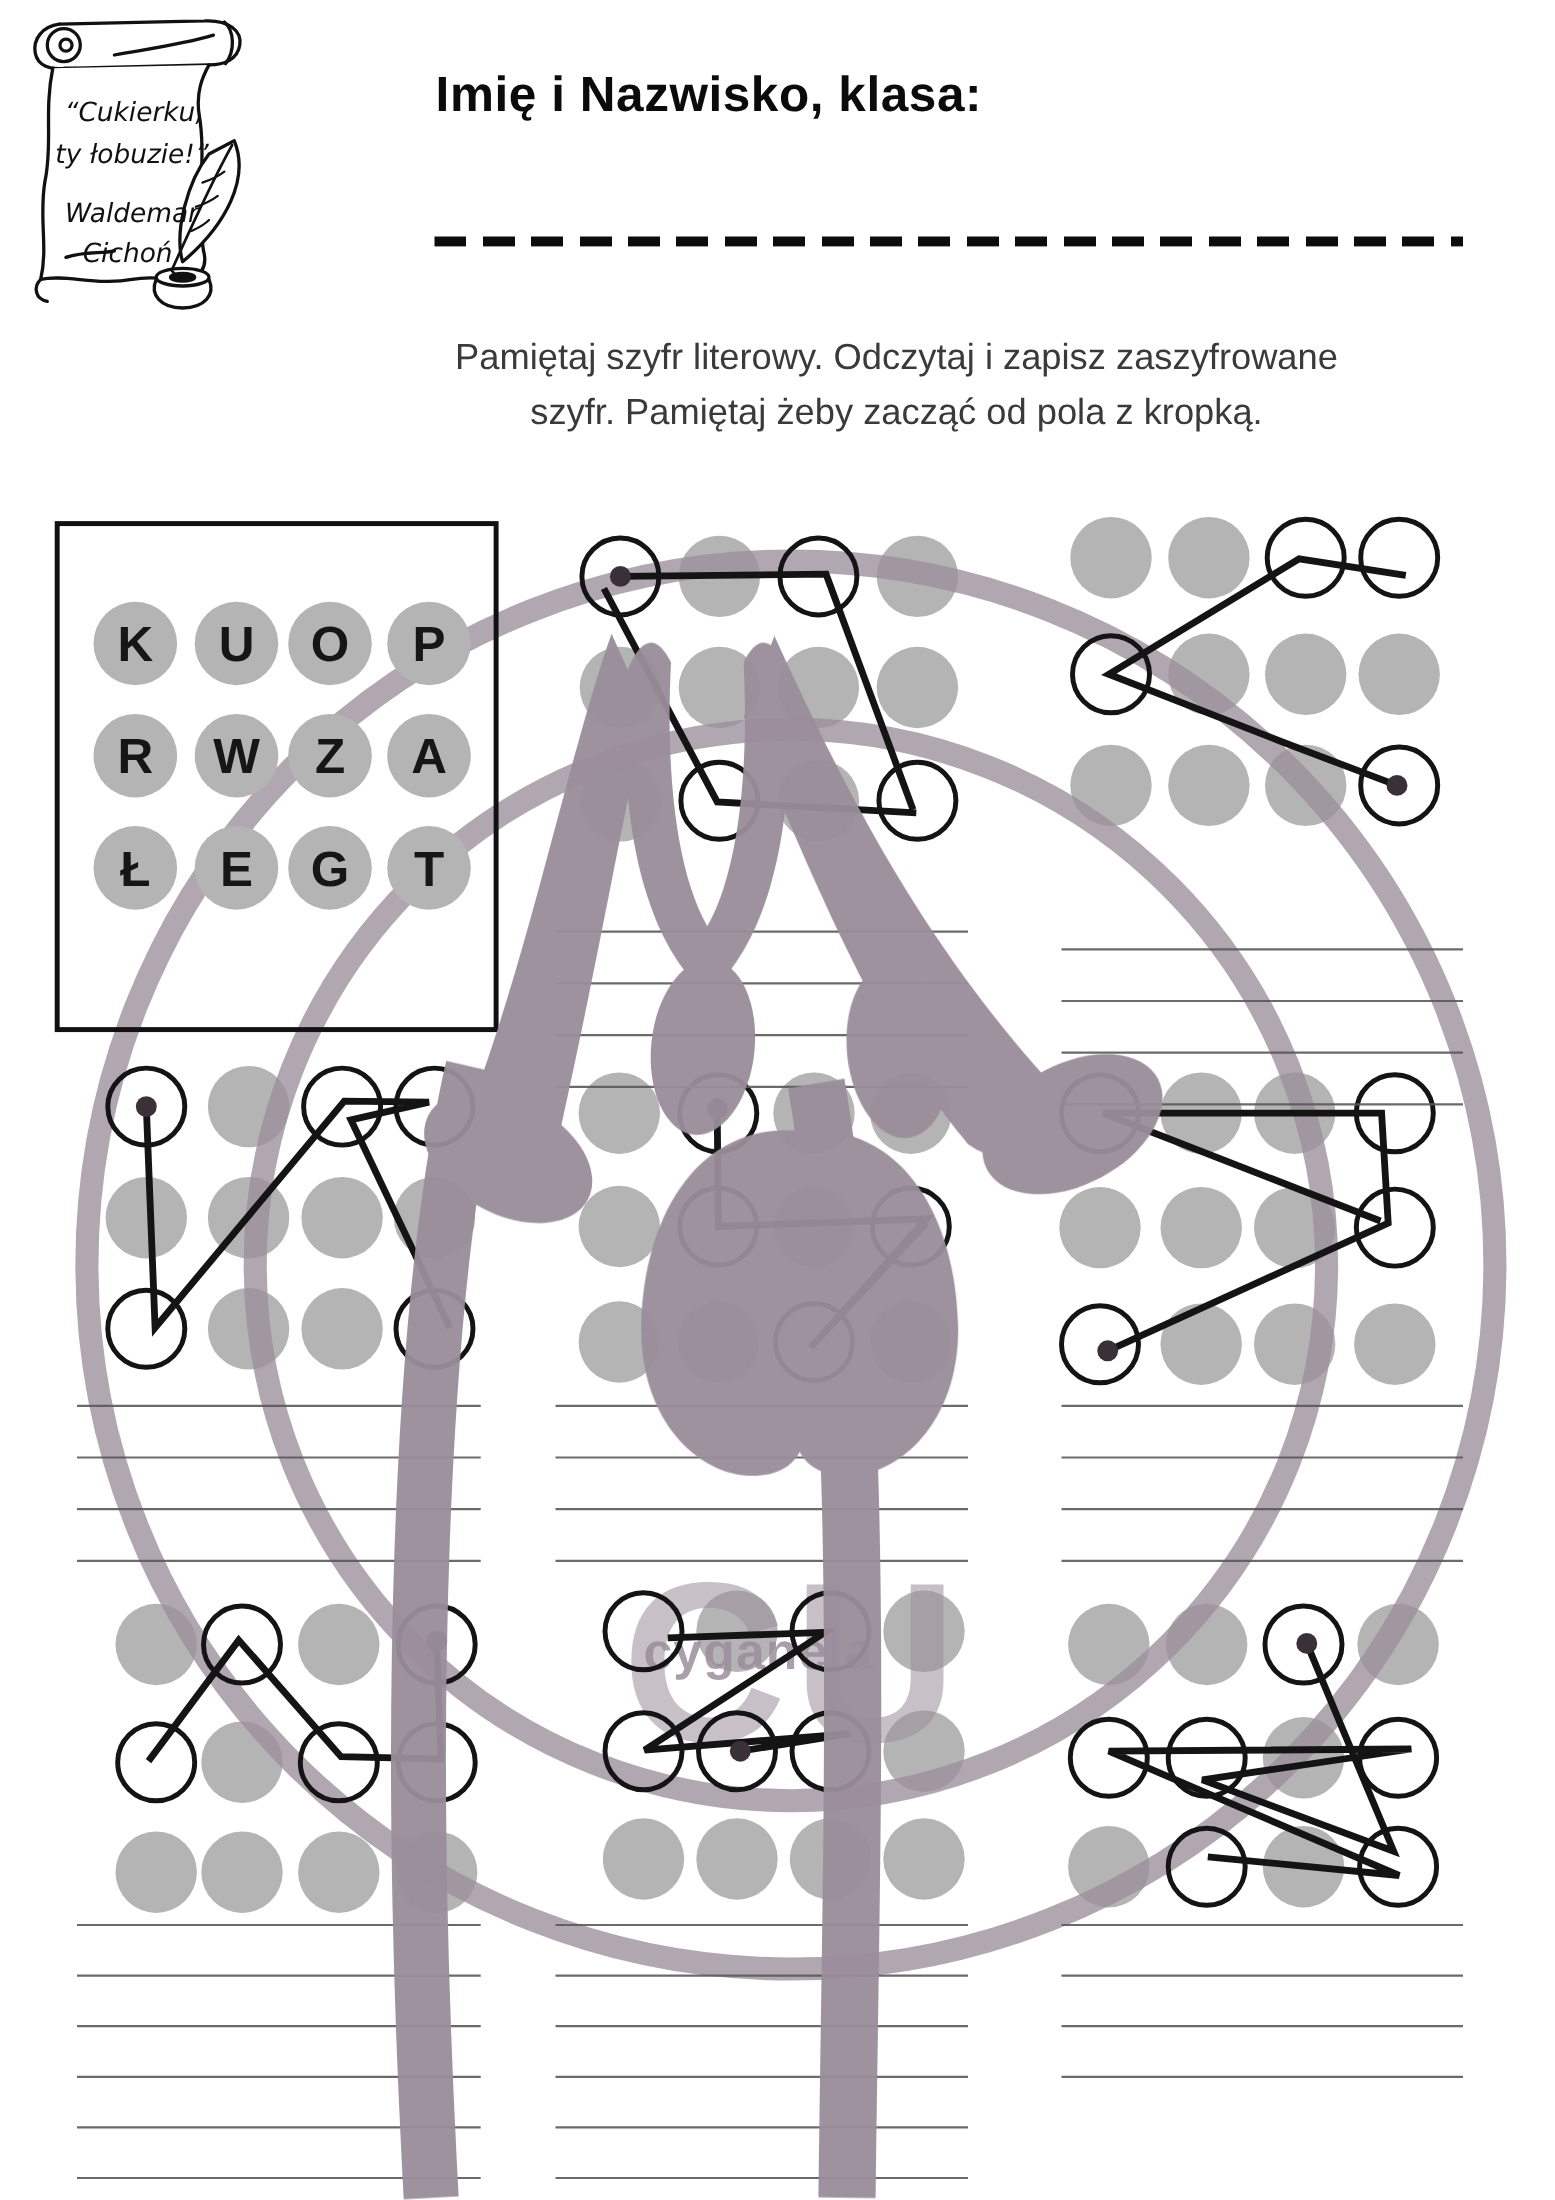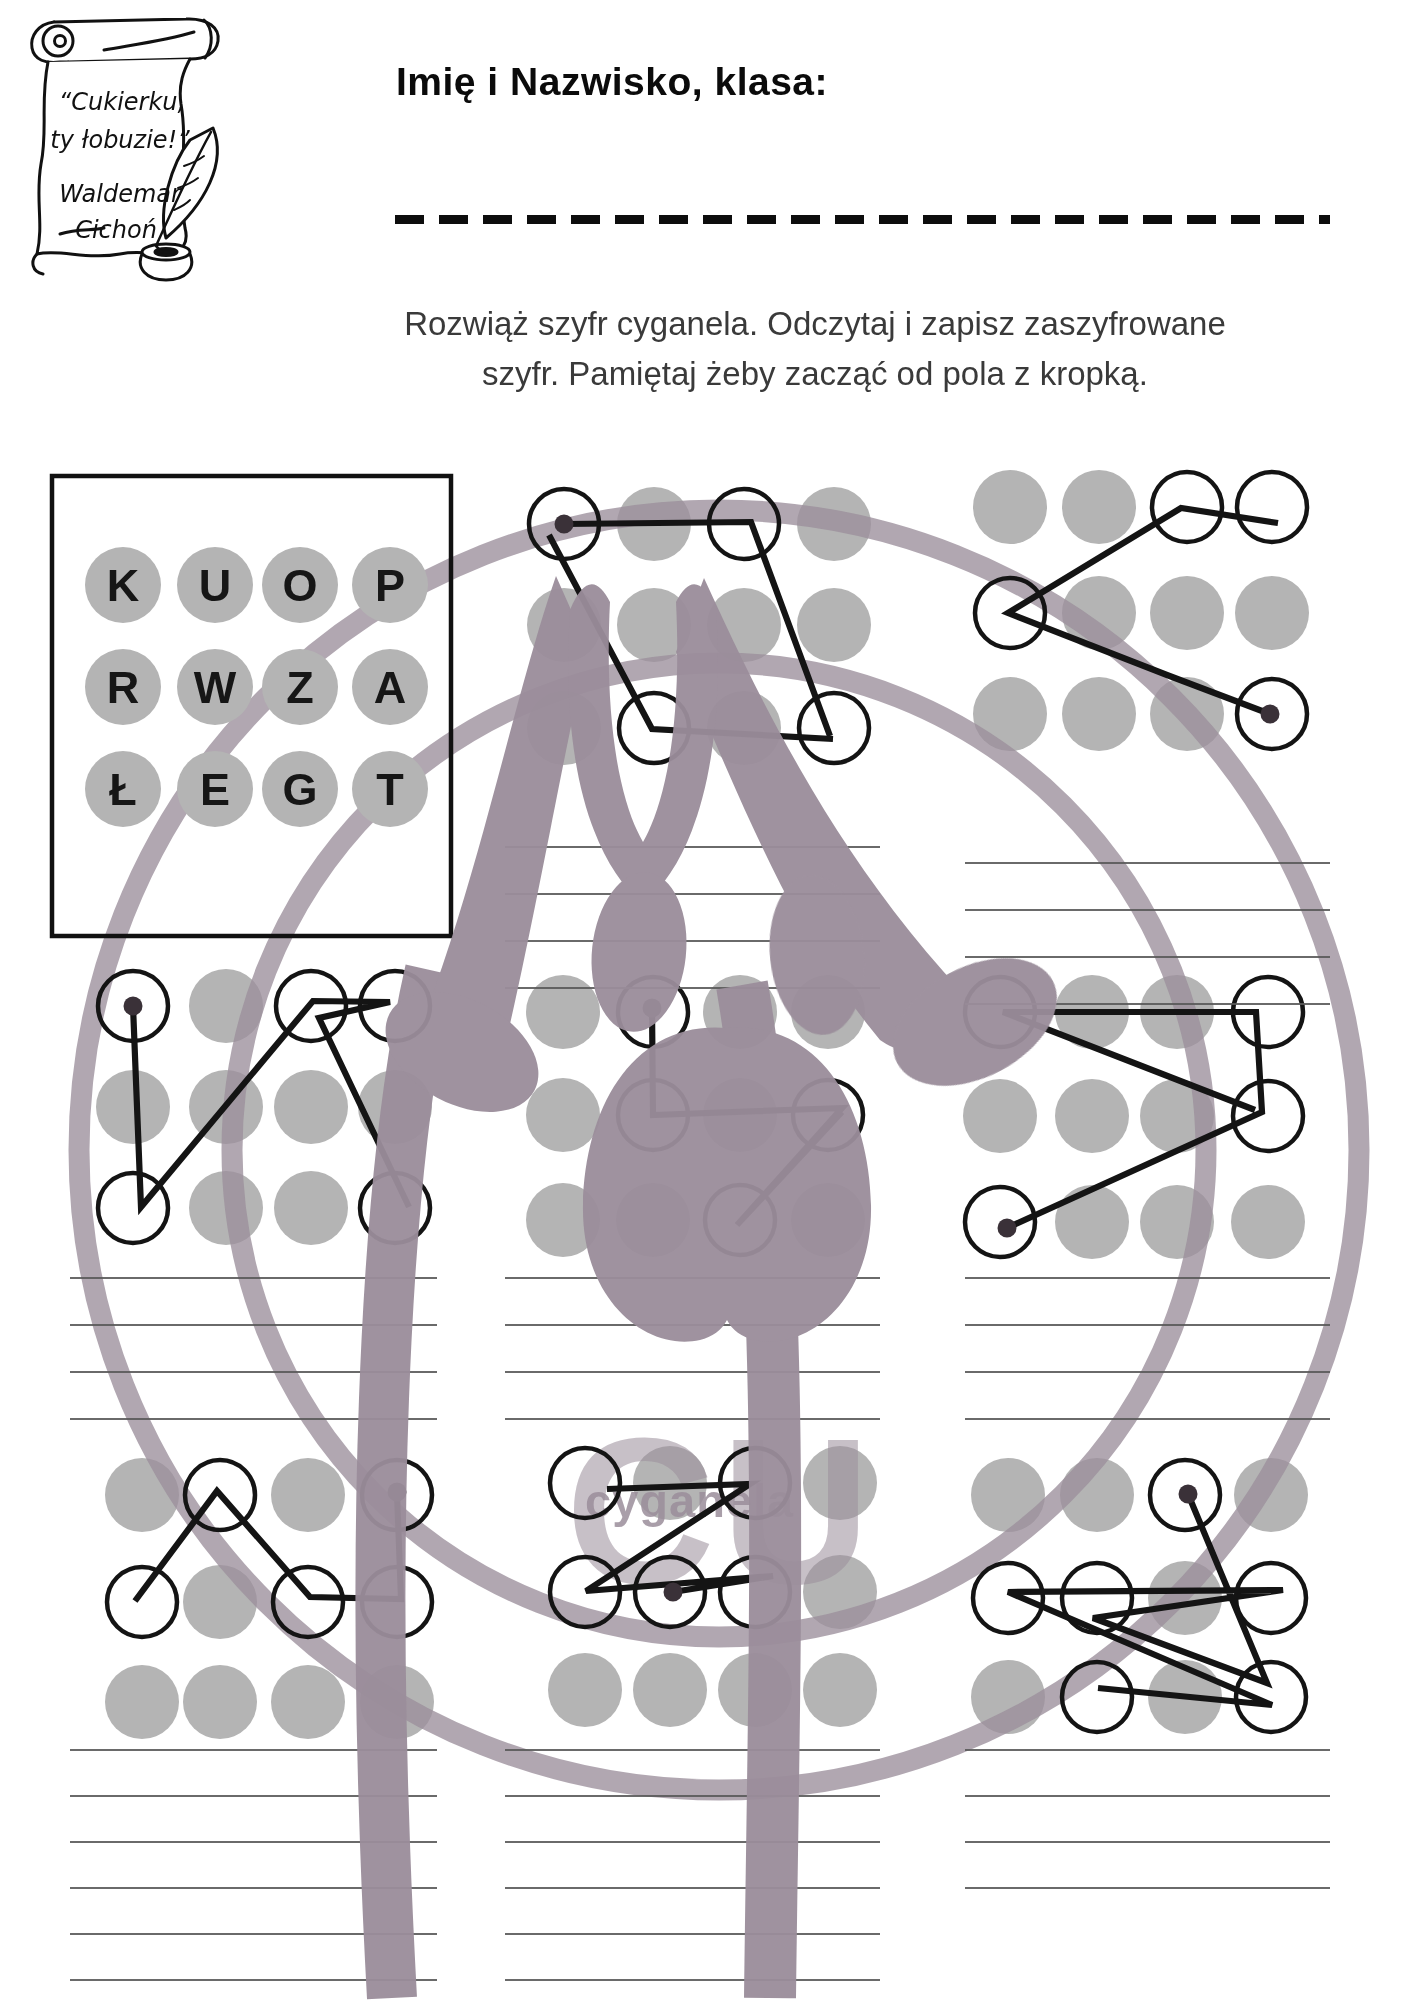--- a/index.html
+++ b/index.html
@@ -1,19 +1,19 @@
 <!DOCTYPE html>
 <html><head>
 <meta charset="utf-8">
 <style>
   html,body{margin:0;padding:0;background:#e8e8e8;}
   .page{position:relative;width:1414px;height:2000px;background:#ffffff;margin:0 auto;overflow:hidden;
         font-family:"Liberation Sans",sans-serif;padding-left:32px;}
   #sheet{position:absolute;left:0;top:0;z-index:1;}
-  .hdr-title{position:absolute;left:396px;top:60px;z-index:3;font-size:39px;font-weight:700;color:#0b0b0b;
+  .hdr-title{position:absolute;left:396px;top:60px;z-index:3;font-size:45px;font-weight:700;color:#0b0b0b;
              letter-spacing:0.5px;}
   .name-line{position:absolute;left:395px;top:215px;width:935px;height:9px;z-index:3;
              background:repeating-linear-gradient(to right,#0d0d0d 0 29px,transparent 29px 44px);}
   .instr{position:absolute;left:340px;top:299px;width:950px;z-index:3;text-align:center;
          font-size:33px;line-height:50px;color:#3a3a3a;}
   .scroll-wrap{position:absolute;left:8px;top:6px;z-index:3;}
   .scroll-text{font-family:"DejaVu Sans",sans-serif;font-style:italic;font-size:24px;fill:#111;}
 </style>
 </head>
 <body>
@@ -47,21 +47,21 @@
       <text class="scroll-text" x="114" y="104" text-anchor="middle">“Cukierku,</text>
       <text class="scroll-text" x="112" y="142" text-anchor="middle">ty łobuzie!”</text>
       <text class="scroll-text" x="112" y="196" text-anchor="middle">Waldemar</text>
       <text class="scroll-text" x="108" y="232" text-anchor="middle">Cichoń</text>
     </svg>
   </div>
 
   <div class="hdr-title">Imię i Nazwisko, klasa:</div>
   <div class="name-line"></div>
   <div class="instr">
-    <div>Rozwiąż szyfr cyganela. Odczytaj i zapisz zaszyfrowane</div>
+    <div>Pamiętaj szyfr literowy. Odczytaj i zapisz zaszyfrowane</div>
     <div>szyfr. Pamiętaj żeby zacząć od pola z kropką.</div>
   </div>
 
   <svg id="sheet" width="1414" height="2000" viewBox="0 0 1414 2000">
     <g id="layer-dots">
         <circle cx="654" cy="524" r="37" fill="#b4b4b4"></circle>
         <circle cx="834" cy="524" r="37" fill="#b4b4b4"></circle>
         <circle cx="564" cy="625" r="37" fill="#b4b4b4"></circle>
         <circle cx="654" cy="625" r="37" fill="#b4b4b4"></circle>
         <circle cx="744" cy="625" r="37" fill="#b4b4b4"></circle>

